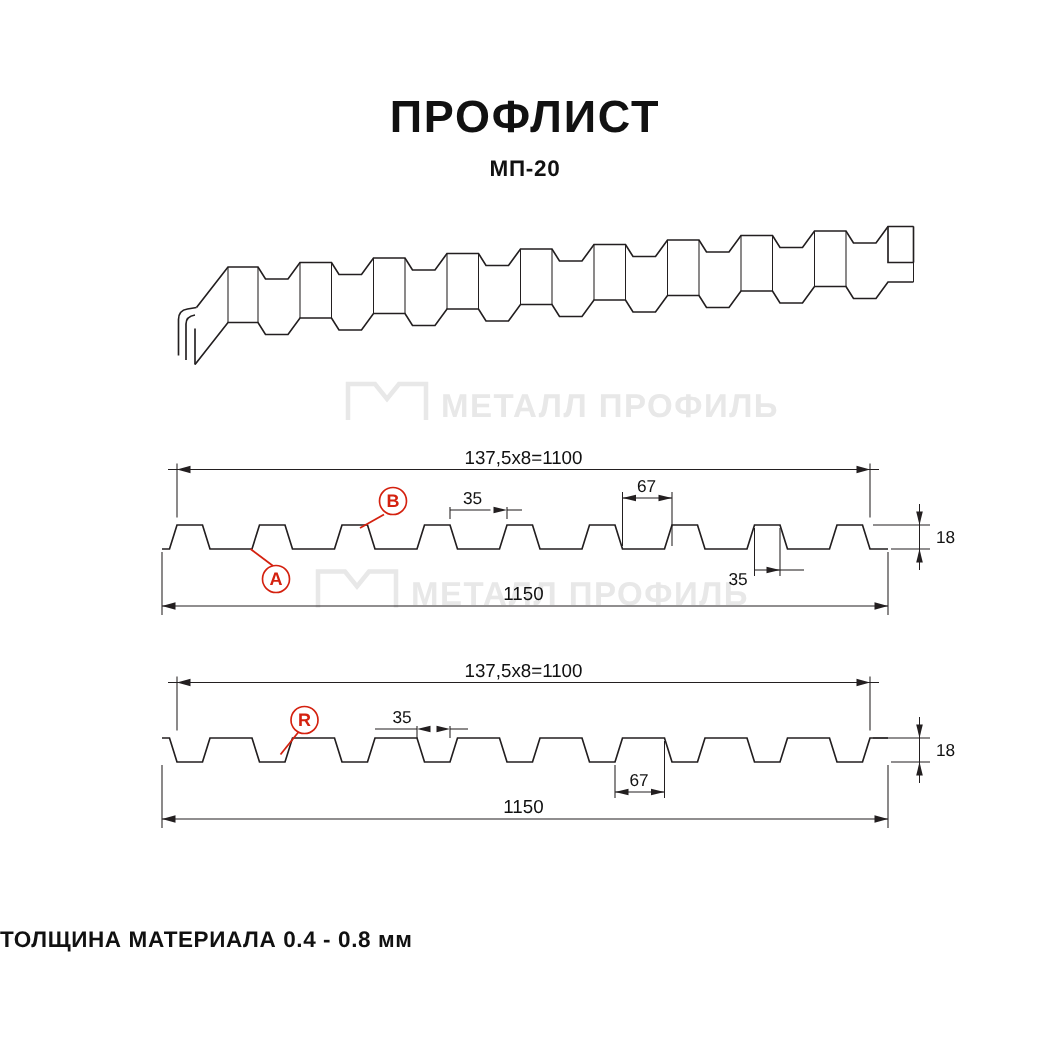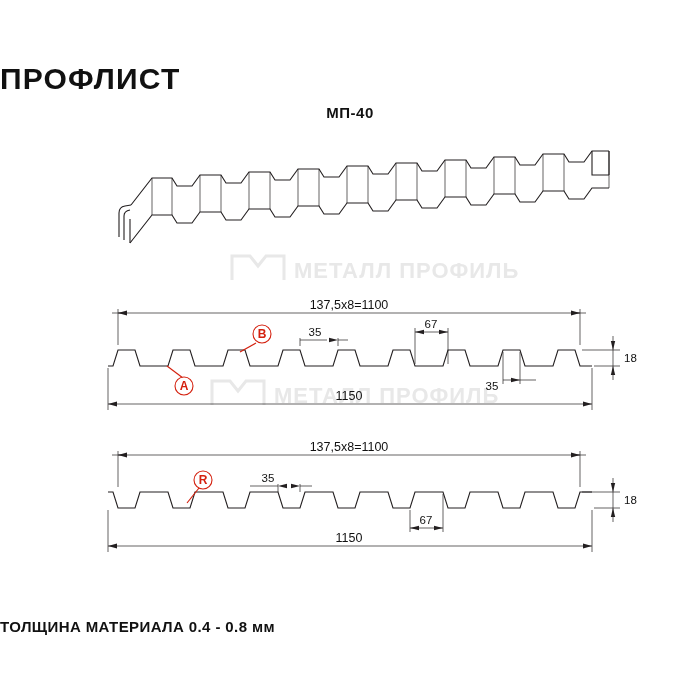--- a/index.html
+++ b/index.html
@@ -18,20 +18,21 @@
   .page {
     position: absolute;
     inset: 0;
   }
   
   .title {
     position: absolute;
     left: 0;
     right: 0;
     top: 62px;
+    text-align: center;
     font-size: 30px;
     font-weight: bold;
     letter-spacing: 1.2px;
     color: #111111;
   }
   .subtitle {
     position: absolute;
     left: 0;
     right: 0;
     top: 104px;
@@ -112,21 +113,21 @@
     stroke: #d4210f;
     stroke-width: 1.1;
   }
 </style>
 </head>
 <body>
 
 <div class="page">
 
   <div class="title">ПРОФЛИСТ</div>
-  <div class="subtitle">МП-40</div>
+  <div class="subtitle">МП-20</div>
   <div class="footnote">ТОЛЩИНА МАТЕРИАЛА 0.4 - 0.8 мм</div>
 
   <svg class="canvas" viewBox="0 0 700 700">
 
     <g opacity="1">
       <g transform="translate(228,250)">
         <path class="wm-shape" d="M4 30 L4 6 L22 6 L30 16 L38 6 L56 6 L56 30"></path>
         <text class="wm-text" x="66" y="28">МЕТАЛЛ ПРОФИЛЬ</text>
       </g>
     </g>

